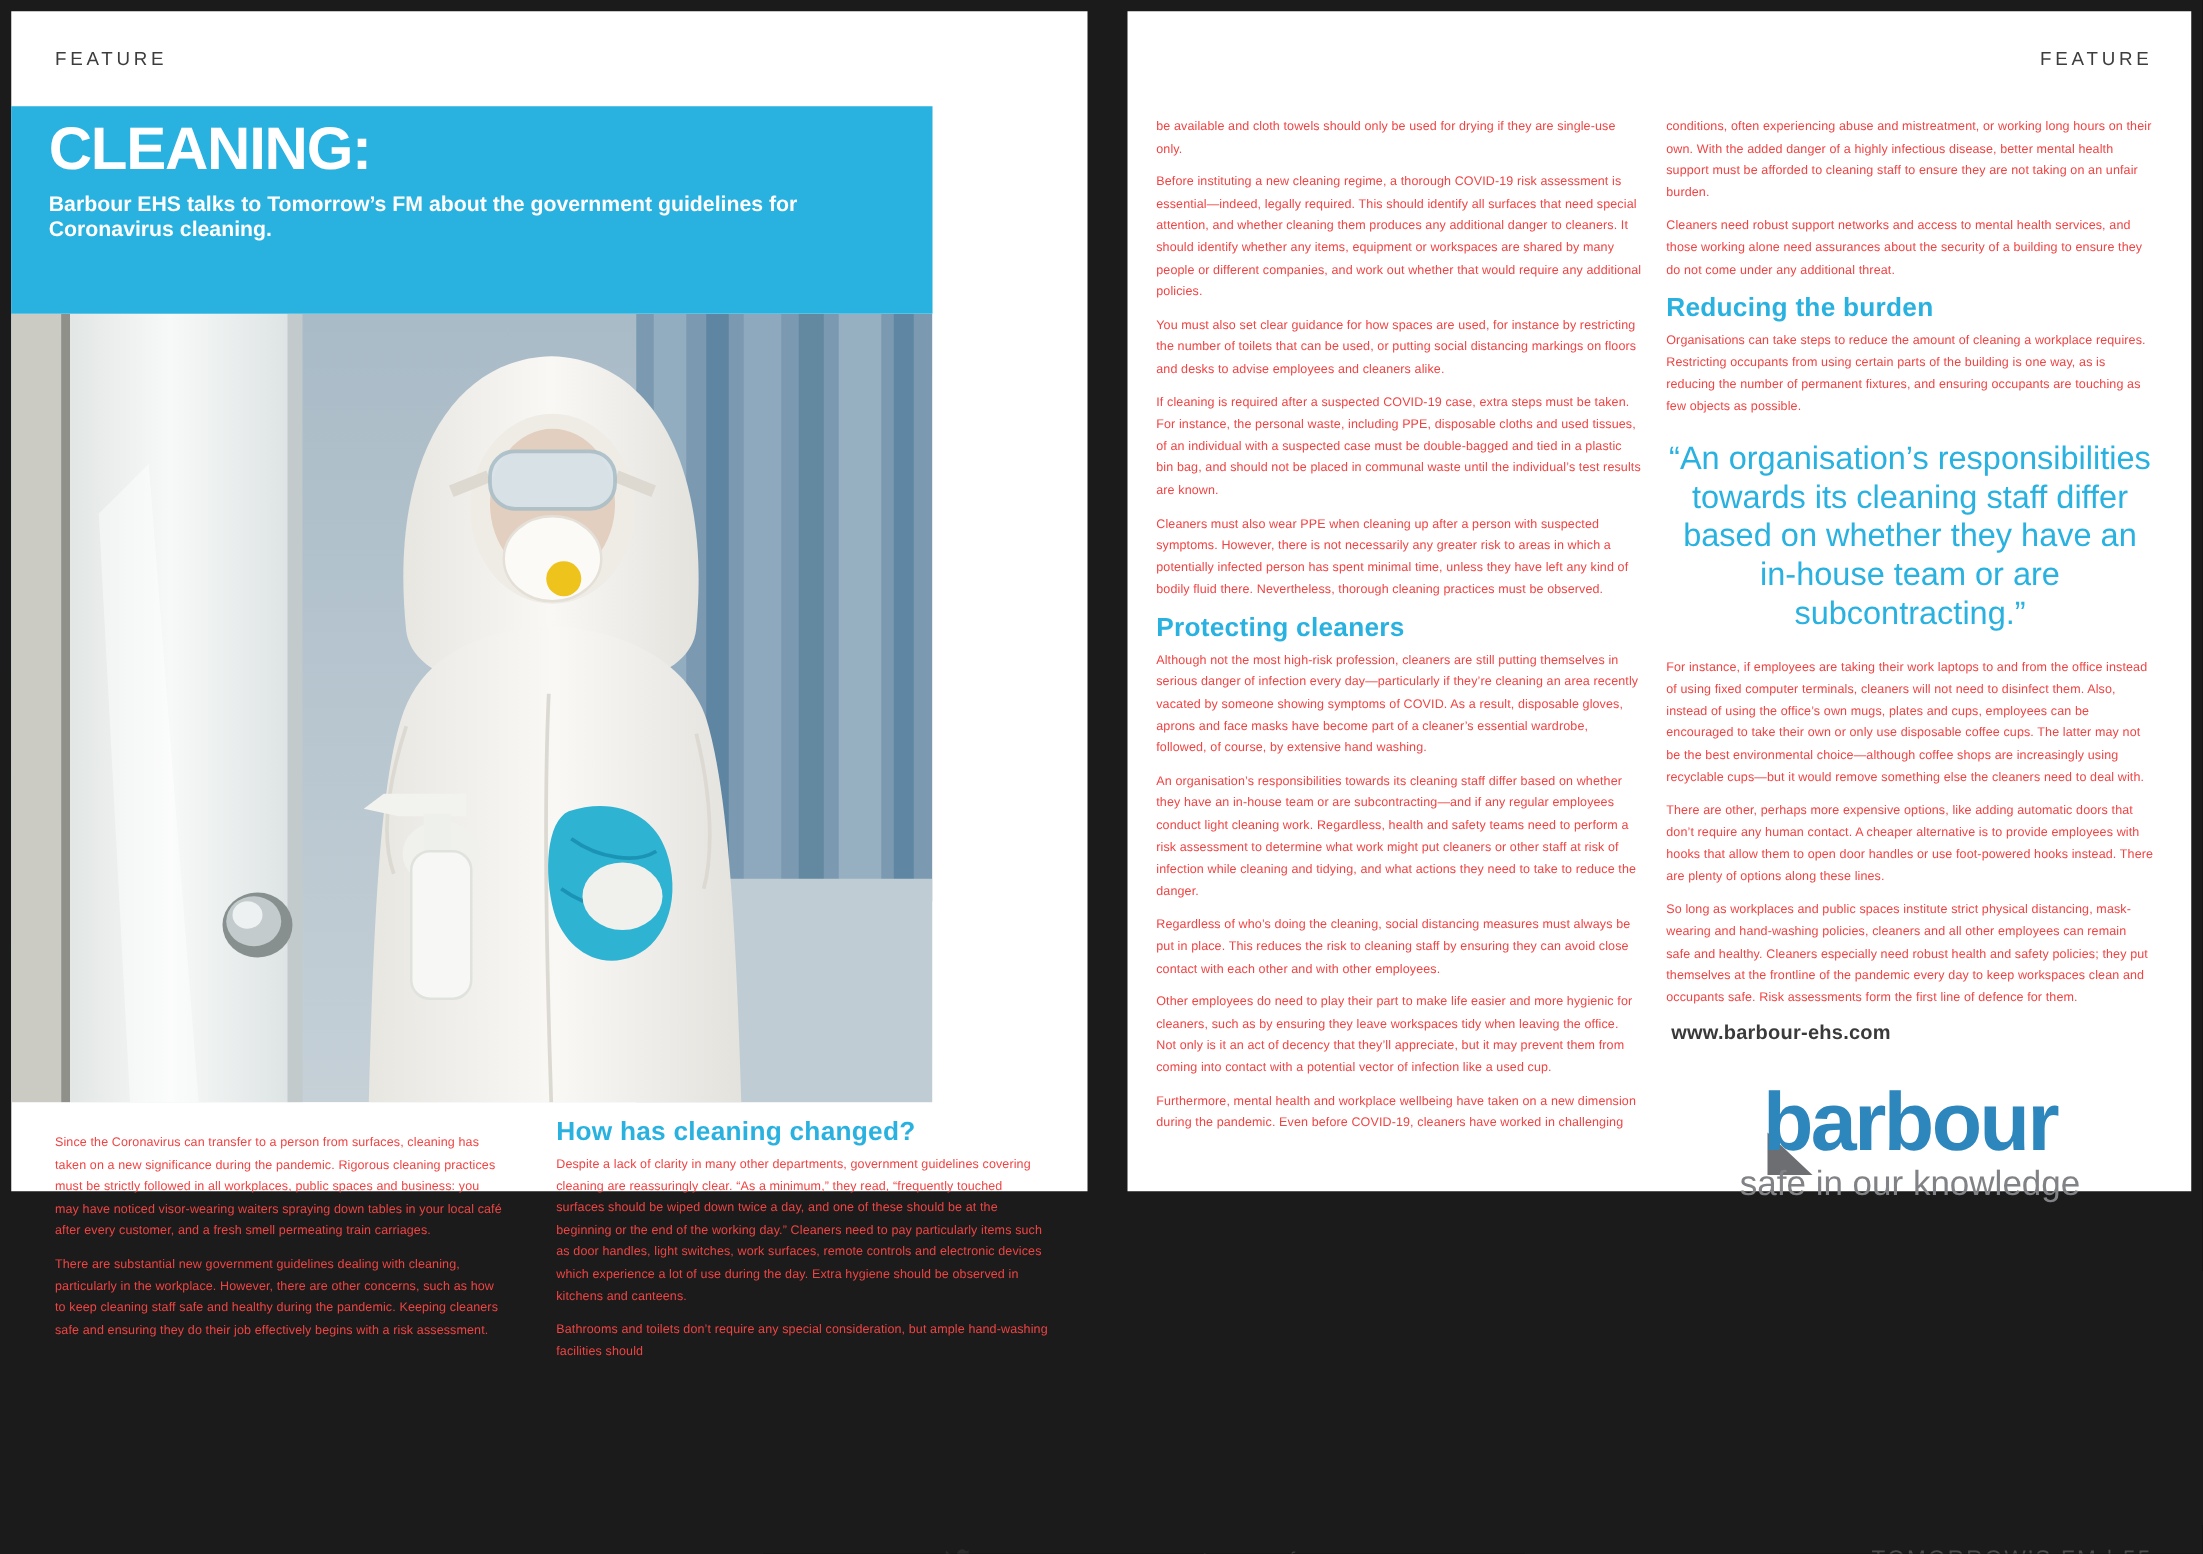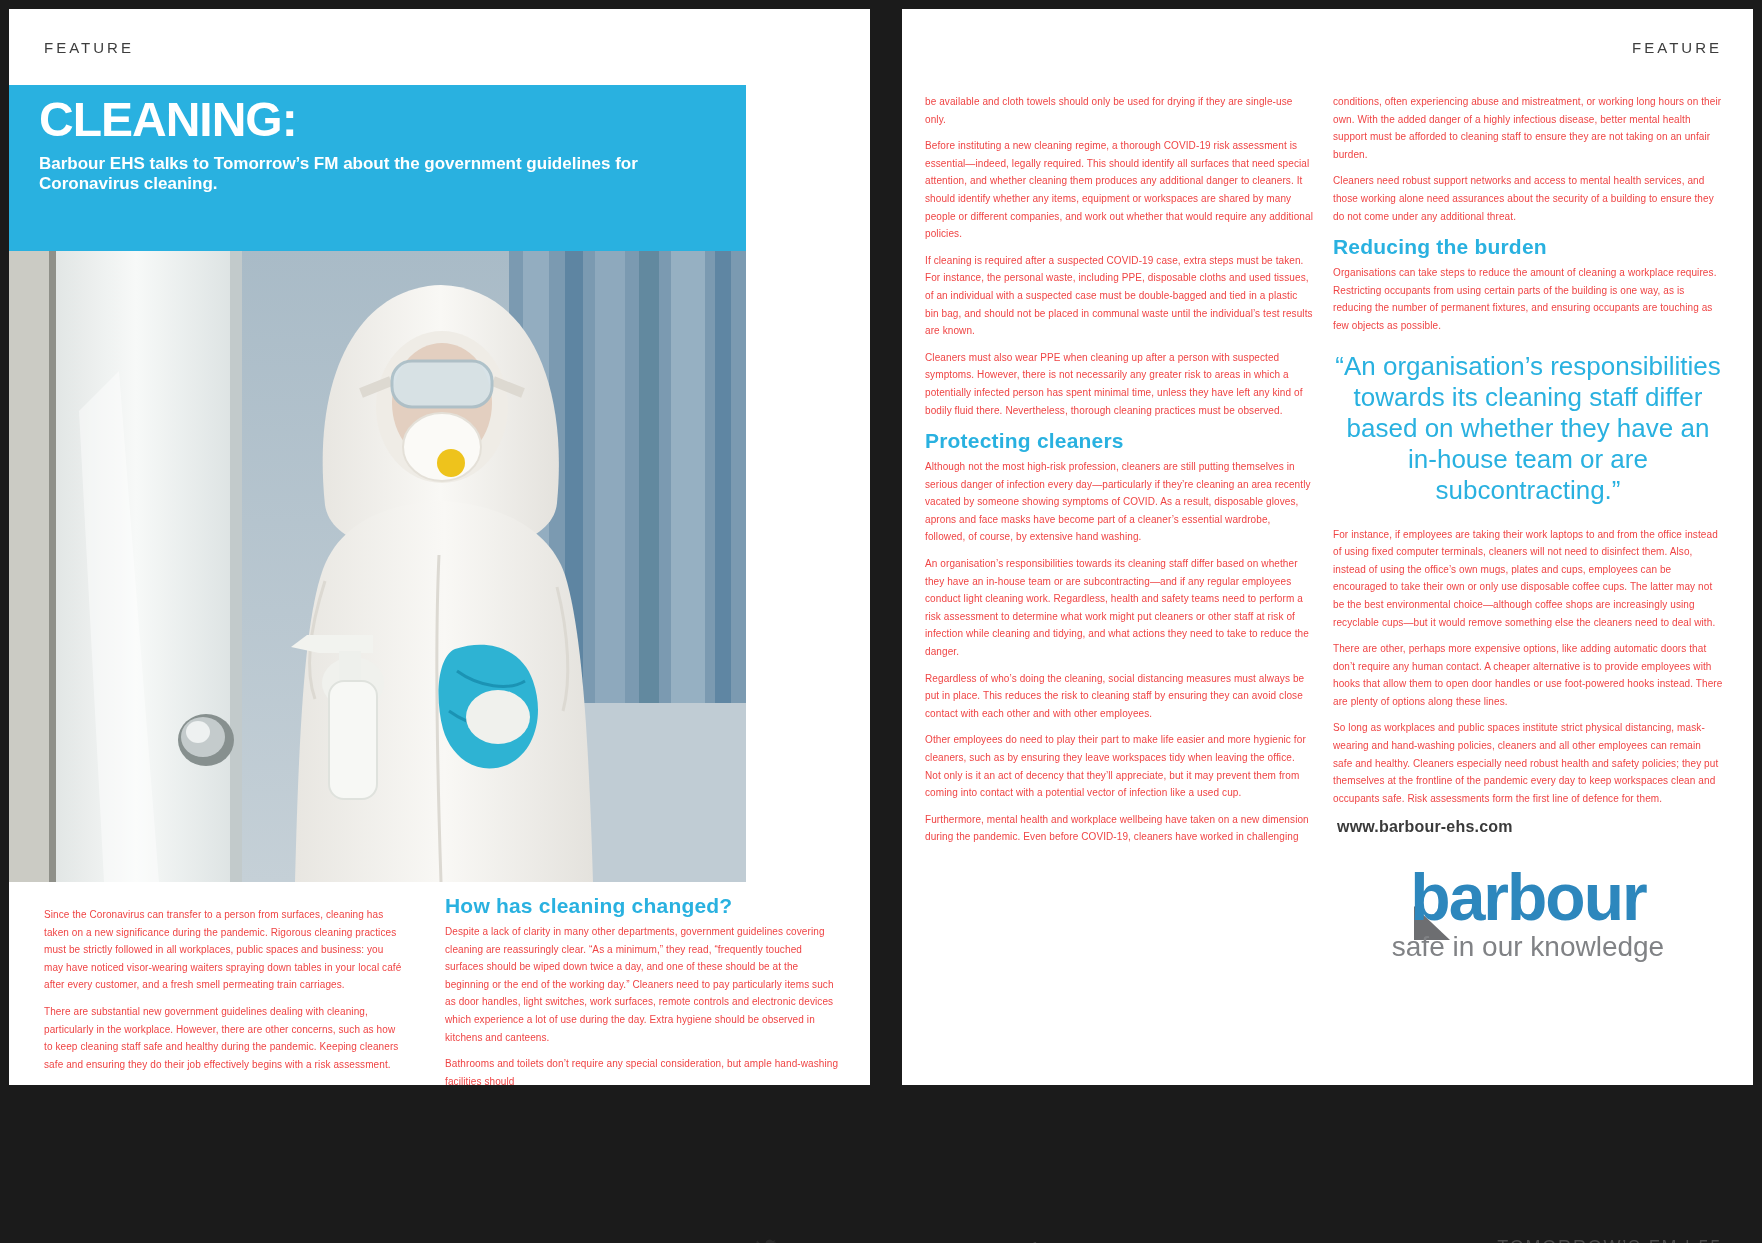--- a/index.html
+++ b/index.html
@@ -1,18 +1,18 @@
 <!DOCTYPE html>
 <html style="--accent: #29b1e0; --barbour-blue: #2d87bd; --barbour-gray: #808285;"><head>
 <meta charset="utf-8">
 <style>
   html,body{margin:0;padding:0;background:#151515;}
   .frame{position:relative;width:1762px;height:1243px;background:#1b1b1b;overflow:hidden;
          font-family:"Liberation Sans",sans-serif;}
-  .page{position:absolute;top:9px;height:1076px;background:#ffffff;}
+  .page{position:absolute;top:9px;height:944px;background:#ffffff;}
   .page-left{left:9px;width:861px;}
   .page-right{left:902px;width:851px;}
 
   .kicker{position:absolute;top:30px;font-size:15px;letter-spacing:3px;color:#3d3d3d;}
   .kicker.kl{left:35px;}
   .kicker.kr{right:31px;}
 
   
   .banner{position:absolute;top:76px;left:0;width:737px;height:166px;background:var(--accent);
           box-sizing:border-box;padding:9px 10px 0 30px;color:#fff;}
@@ -153,20 +153,21 @@
       </span>
     </footer>
   </section>
 
   <section class="page page-right">
     <div class="kicker kr">FEATURE</div>
 
     <div class="rcol1">
       <p class="body">be available and cloth towels should only be used for drying if they are single-use only.</p>
       <p class="body">Before instituting a new cleaning regime, a thorough COVID-19 risk assessment is essential—indeed, legally required. This should identify all surfaces that need special attention, and whether cleaning them produces any additional danger to cleaners. It should identify whether any items, equipment or workspaces are shared by many people or different companies, and work out whether that would require any additional policies.</p>
+      <p class="body">You must also set clear guidance for how spaces are used, for instance by restricting the number of toilets that can be used, or putting social distancing markings on floors and desks to advise employees and cleaners alike.</p>
       <p class="body">If cleaning is required after a suspected COVID-19 case, extra steps must be taken. For instance, the personal waste, including PPE, disposable cloths and used tissues, of an individual with a suspected case must be double-bagged and tied in a plastic bin bag, and should not be placed in communal waste until the individual’s test results are known.</p>
       <p class="body">Cleaners must also wear PPE when cleaning up after a person with suspected symptoms. However, there is not necessarily any greater risk to areas in which a potentially infected person has spent minimal time, unless they have left any kind of bodily fluid there. Nevertheless, thorough cleaning practices must be observed.</p>
       <h2 class="sub">Protecting cleaners</h2>
       <p class="body">Although not the most high-risk profession, cleaners are still putting themselves in serious danger of infection every day—particularly if they’re cleaning an area recently vacated by someone showing symptoms of COVID. As a result, disposable gloves, aprons and face masks have become part of a cleaner’s essential wardrobe, followed, of course, by extensive hand washing.</p>
       <p class="body">An organisation’s responsibilities towards its cleaning staff differ based on whether they have an in-house team or are subcontracting—and if any regular employees conduct light cleaning work. Regardless, health and safety teams need to perform a risk assessment to determine what work might put cleaners or other staff at risk of infection while cleaning and tidying, and what actions they need to take to reduce the danger.</p>
       <p class="body">Regardless of who’s doing the cleaning, social distancing measures must always be put in place. This reduces the risk to cleaning staff by ensuring they can avoid close contact with each other and with other employees.</p>
       <p class="body">Other employees do need to play their part to make life easier and more hygienic for cleaners, such as by ensuring they leave workspaces tidy when leaving the office. Not only is it an act of decency that they’ll appreciate, but it may prevent them from coming into contact with a potential vector of infection like a used cup.</p>
       <p class="body">Furthermore, mental health and workplace wellbeing have taken on a new dimension during the pandemic. Even before COVID-19, cleaners have worked in challenging</p>
     </div>
 

